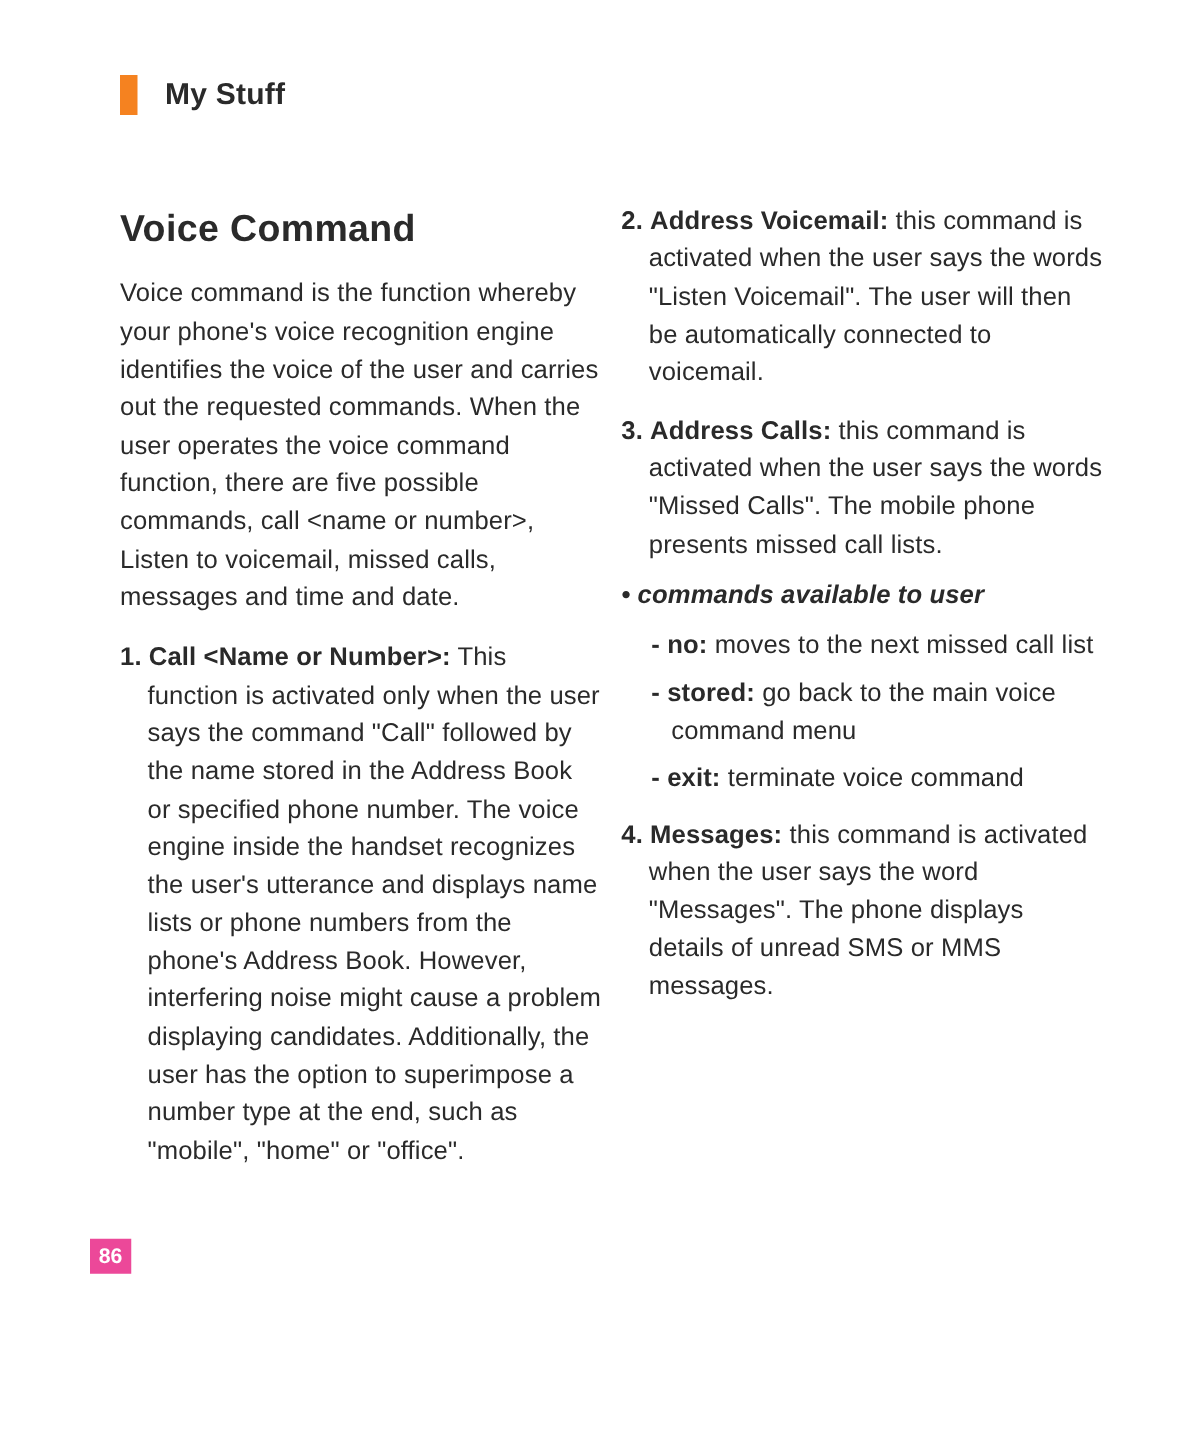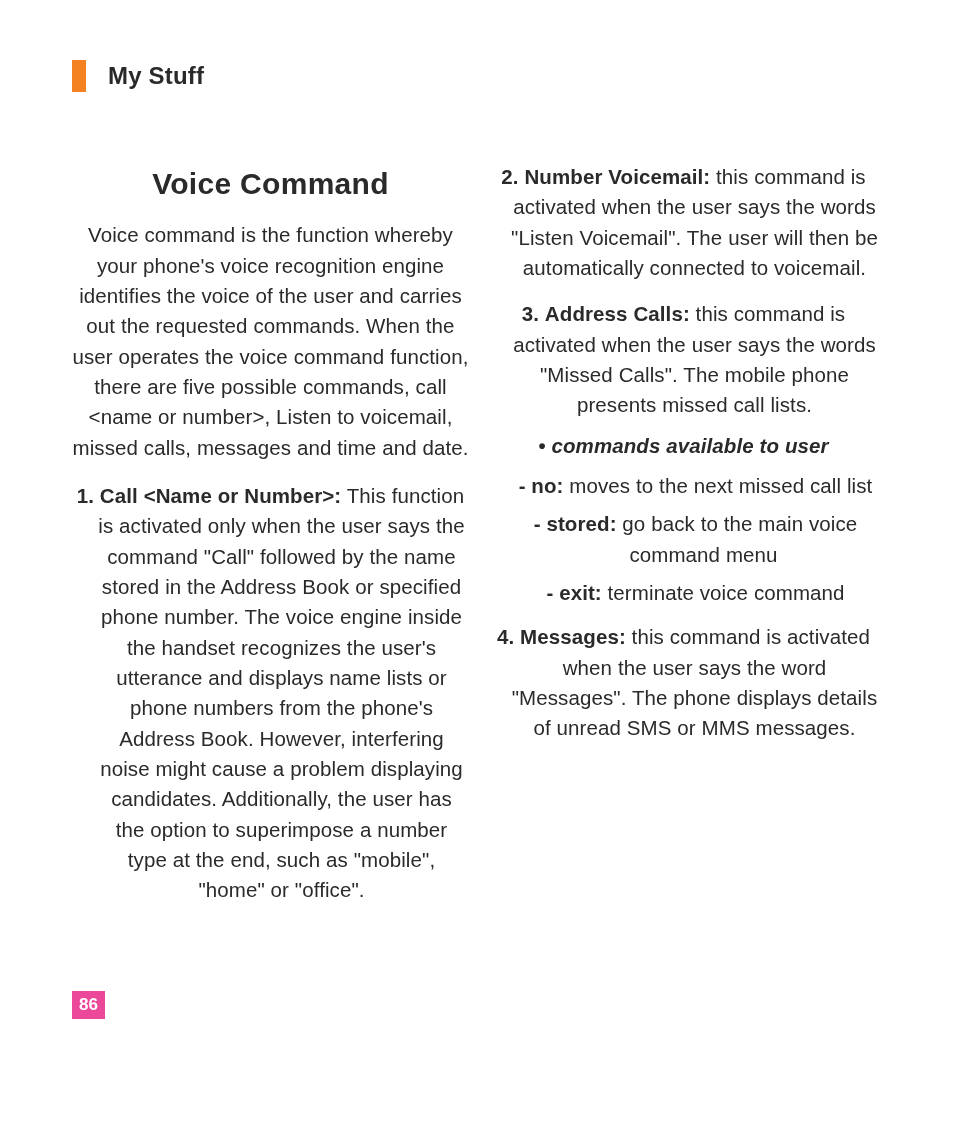--- a/index.html
+++ b/index.html
@@ -10,22 +10,21 @@
     height: 1145px;
     font-family: "Helvetica Neue", Helvetica, Arial, sans-serif;
     color: #2a2a2a;
     -webkit-font-smoothing: antialiased;
   }
   .page {
     position: relative;
     width: 954px;
     height: 1075px;
     box-sizing: border-box;
-    padding: 60px 72px 40px 72px;
-    text-align: center;
+    padding: 60px 72px 40px 96px;
   }
   .header {
     display: flex;
     align-items: center;
     margin-bottom: 70px;
   }
   .header-bar {
     width: 14px;
     height: 32px;
     background: #f58220;
@@ -114,21 +113,21 @@
       <p class="num-item">
         <span class="bold">1.</span>
         <span class="bold">Call &lt;Name or Number&gt;:</span><span> This function is activated only when the user says the command "Call" followed by the name stored in the Address Book or specified phone number. The voice engine inside the handset recognizes the user's utterance and displays name lists or phone numbers from the phone's Address Book. However, interfering noise might cause a problem displaying candidates. Additionally, the user has the option to superimpose a number type at the end, such as "mobile", "home" or "office".</span>
       </p>
     </div>
 
     <div class="col">
 
       <p class="num-item">
         <span class="bold">2.</span>
-        <span class="bold">Number Voicemail:</span><span> this command is activated when the user says the words "Listen Voicemail". The user will then be automatically connected to voicemail.</span>
+        <span class="bold">Address Voicemail:</span><span> this command is activated when the user says the words "Listen Voicemail". The user will then be automatically connected to voicemail.</span>
       </p>
 
       <p class="num-item tight">
         <span class="bold">3.</span>
         <span class="bold">Address Calls:</span><span> this command is activated when the user says the words "Missed Calls". The mobile phone presents missed call lists.</span>
       </p>
 
       <p class="bullet-heading">
         <span>•</span>
         <span>commands available to user</span>

